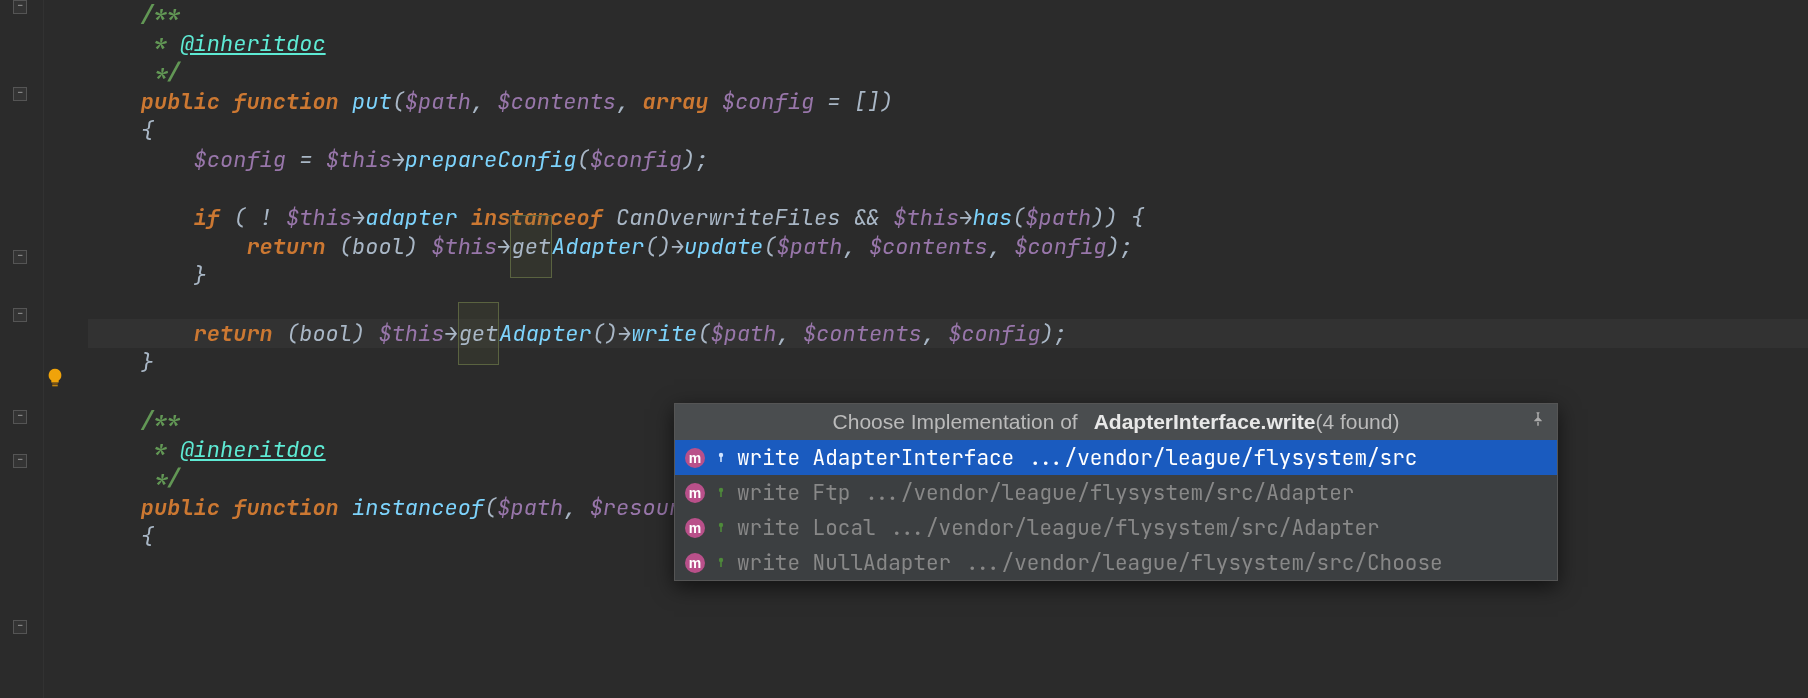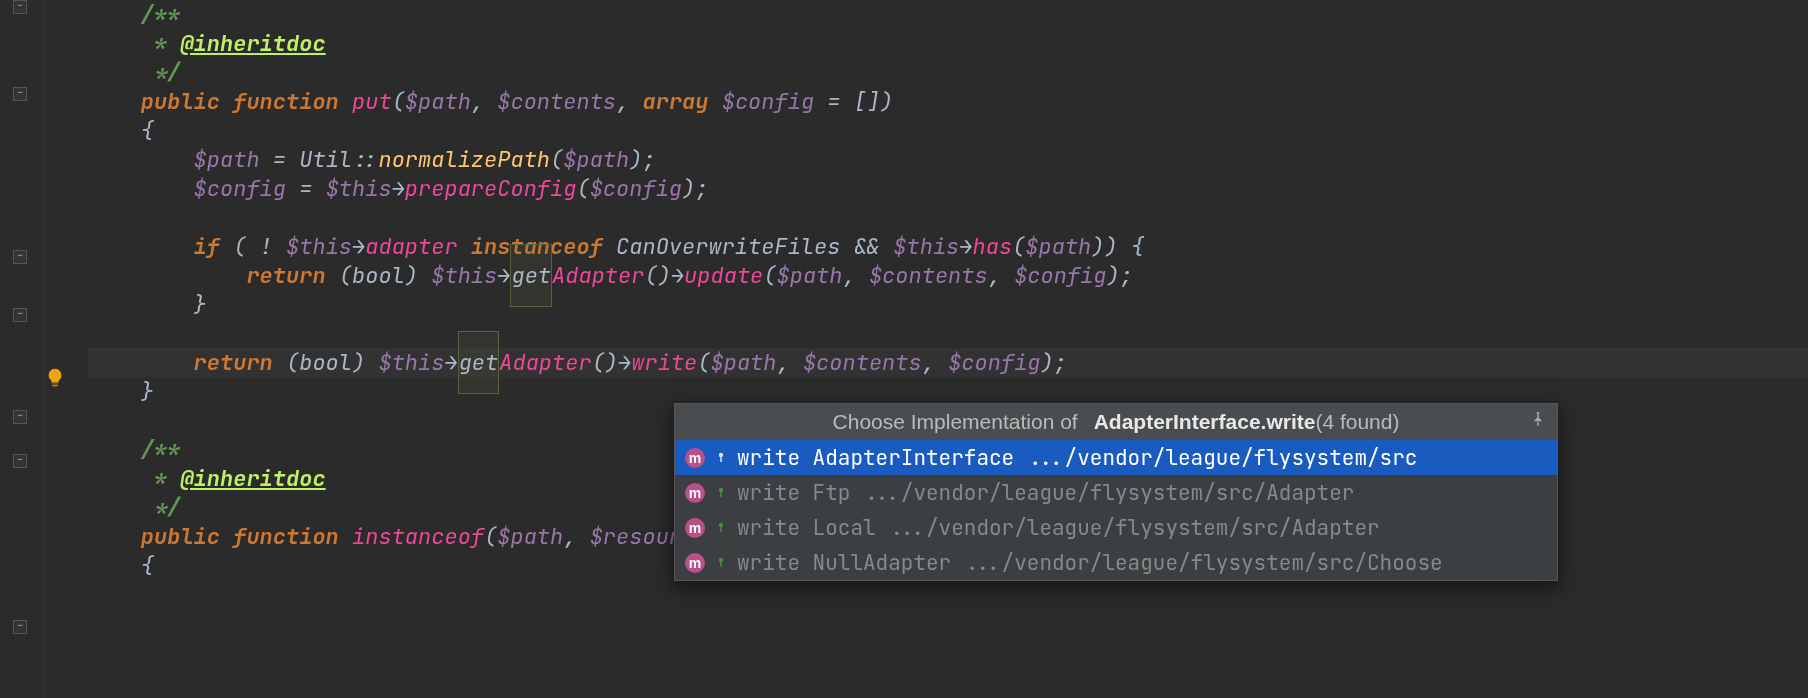--- a/index.html
+++ b/index.html
@@ -56,24 +56,24 @@
   .line {
     height: 29px;
     line-height: 29px;
     white-space: pre;
     font-style: italic;
   }
   .line.caret-line {
     background: #323232;
   }
   .docstar { color: #629755; font-weight: bold; }
-  .doctag { color: #bef264; font-weight: bold; text-decoration: underline; font-style: italic; }
+  .doctag { color: #5eead4; font-weight: normal; text-decoration: underline; font-style: italic; }
   .kw { color: #cc7832; font-weight: bold; }
   .kw2 { color: #cc7832; font-weight: bold; }
-  .fn { color: #ec4899; }
+  .fn { color: #7dd3fc; }
   .fn-static { color: #ffc66d; font-style: italic; }
   .var { color: #9876aa; }
   .cls { color: #a9b7c6; }
   .op { color: #a9b7c6; }
   .punc { color: #a9b7c6; }
   .boxed {
     border: 1px solid #5a6340;
     background: rgba(100,110,60,0.15);
     padding: 16px 0;
   }
@@ -162,21 +162,20 @@
           <path fill="#f0a30a" d="M9 21h6v-1H9v1zm3-19a7 7 0 00-4 12.7V17h8v-2.3A7 7 0 0012 2z"></path>
           <path fill="#c77c00" d="M9 18h6v1H9z"></path>
         </svg></div>
     </div>
   <div class="code" id="code-area">
       <div class="line"><span>    </span><span class="docstar">/**</span></div>
       <div class="line"><span>    </span><span class="docstar"> * </span><span class="doctag">@inheritdoc</span></div>
       <div class="line"><span>    </span><span class="docstar"> */</span></div>
       <div class="line"><span>    </span><span class="kw">public </span><span class="kw">function </span><span class="fn">put</span><span class="punc">(</span><span class="var">$path</span><span class="punc">, </span><span class="var">$contents</span><span class="punc">, </span><span class="kw">array </span><span class="var">$config</span><span class="op"> = </span><span class="punc">[])</span></div>
       <div class="line"><span>    </span><span class="punc">{</span></div>
-      <div class="line"><span>        </span><span class="var">$path</span><span class="op"> = </span><span class="cls">Util</span><span class="op">::</span><span class="fn-static">normalizePath</span><span class="punc">(</span><span class="var">$path</span><span class="punc">);</span></div>
       <div class="line"><span>        </span><span class="var">$config</span><span class="op"> = </span><span class="var">$this</span><span class="op">→</span><span class="fn">prepareConfig</span><span class="punc">(</span><span class="var">$config</span><span class="punc">);</span></div>
       <div class="line"><span></span></div>
       <div class="line"><span>        </span><span class="kw">if </span><span class="punc">( ! </span><span class="var">$this</span><span class="op">→</span><span class="fn">adapter</span><span class="kw2"> instanceof </span><span class="cls">CanOverwriteFiles</span><span class="op"> &amp;&amp; </span><span class="var">$this</span><span class="op">→</span><span class="fn">has</span><span class="punc">(</span><span class="var">$path</span><span class="punc">)) {</span></div>
       <div class="line"><span>            </span><span class="kw">return </span><span class="punc">(</span><span class="cls">bool</span><span class="punc">) </span><span class="var">$this</span><span class="op">→</span><span class="boxed">get</span><span class="fn">Adapter</span><span class="punc">()</span><span class="op">→</span><span class="fn">update</span><span class="punc">(</span><span class="var">$path</span><span class="punc">, </span><span class="var">$contents</span><span class="punc">, </span><span class="var">$config</span><span class="punc">);</span></div>
       <div class="line"><span>        </span><span class="punc">}</span></div>
       <div class="line"><span></span></div>
       <div class="line caret-line"><span>        </span><span class="kw">return </span><span class="punc">(</span><span class="cls">bool</span><span class="punc">) </span><span class="var">$this</span><span class="op">→</span><span class="boxed">get</span><span class="fn">Adapter</span><span class="punc">()</span><span class="op">→</span><span class="fn">write</span><span class="punc">(</span><span class="var">$path</span><span class="punc">, </span><span class="var">$contents</span><span class="punc">, </span><span class="var">$config</span><span class="punc">);</span></div>
       <div class="line"><span>    </span><span class="punc">}</span></div>
       <div class="line"><span></span></div>
       <div class="line"><span>    </span><span class="docstar">/**</span></div>

